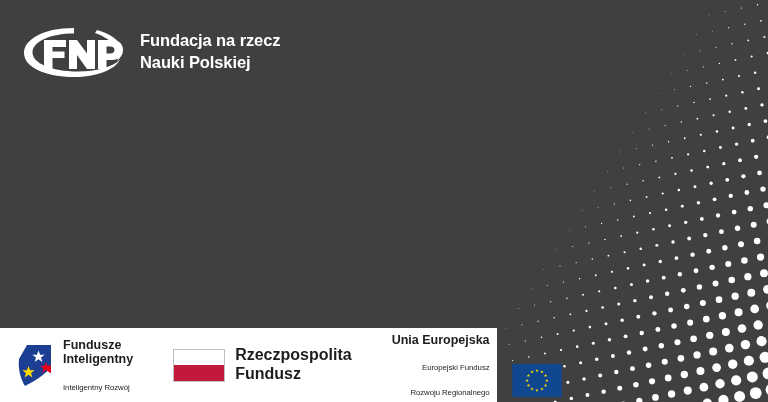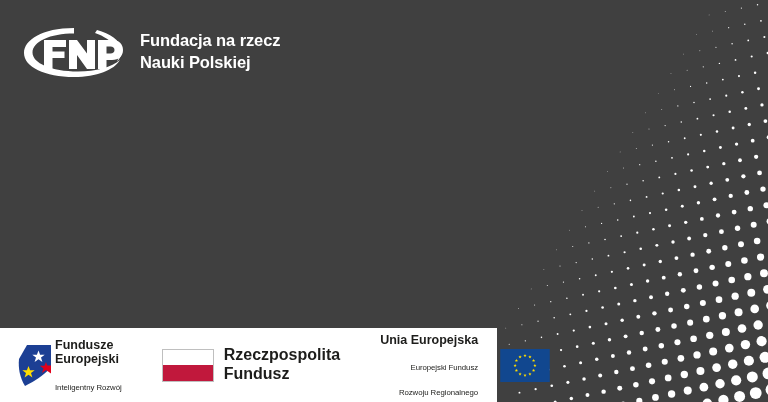--- a/index.html
+++ b/index.html
@@ -76,23 +76,23 @@
     height: 74px;
     background: #ffffff;
     display: flex;
     align-items: center;
     z-index: 4;
   }
   .footer-logo {
     display: flex;
     align-items: center;
   }
-  #fe-logo { margin-left: 18px; gap: 4px; }
+  #fe-logo { margin-left: 18px; gap: 12px; }
   #rp-logo { margin-left: 40px; gap: 10px; }
-  #ue-logo { margin-left: 40px; gap: 22px; }
+  #ue-logo { margin-left: 40px; gap: 22px; align-items: flex-end; }
 
   .fl-text {
     color: #1d1d1b;
     line-height: 1.16;
   }
   .fl-title {
     font-size: 12.5px;
     font-weight: bold;
     display: block;
     white-space: nowrap;
@@ -513,21 +513,21 @@
 
     <div class="footer-logo" id="fe-logo">
       <svg class="fe-mark" viewBox="0 0 66 82">
         <path d="M18 0 H66 V46 C48 62 34 72 14 82 C4 66 0 46 2 28 Z" fill="#1c3f94"></path>
         <polygon fill="#ffffff" points="41,11 44.2,19.6 53.4,19.6 46,25 48.8,34 41,28.6 33.2,34 36,25 28.6,19.6 37.8,19.6"></polygon>
         <polygon fill="#e2001a" points="56,34 58.6,41 66,41 66,57 56,50 48,56 51,47 43.6,41.6 52.8,41.6"></polygon>
         <polygon fill="#ffdd00" points="21,42 24.2,50.6 33.4,50.6 26,56 28.8,65 21,59.6 13.2,65 16,56 8.6,50.6 17.8,50.6"></polygon>
       </svg>
       <div class="fl-text">
         <span class="fl-title">Fundusze</span>
-        <span class="fl-title">Europejski</span>
+        <span class="fl-title">Inteligentny</span>
         <span class="fl-sub">Inteligentny Rozwój</span>
       </div>
     </div>
 
     <div class="footer-logo" id="rp-logo">
       <div class="pl-flag">
         <div class="pl-white"></div>
         <div class="pl-red"></div>
       </div>
       <div class="fl-text">

